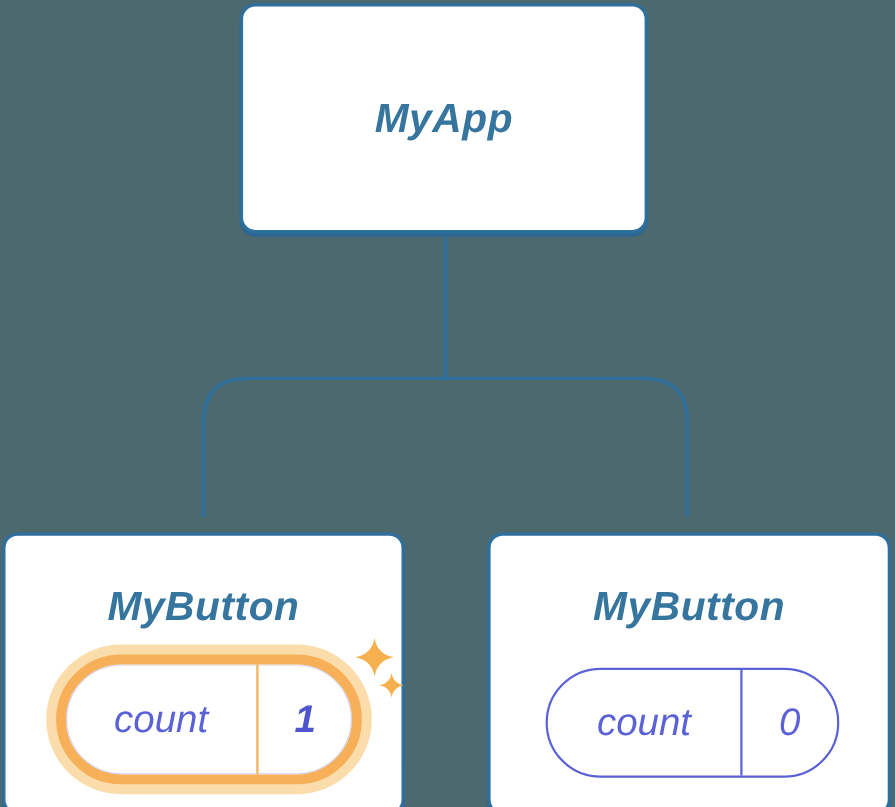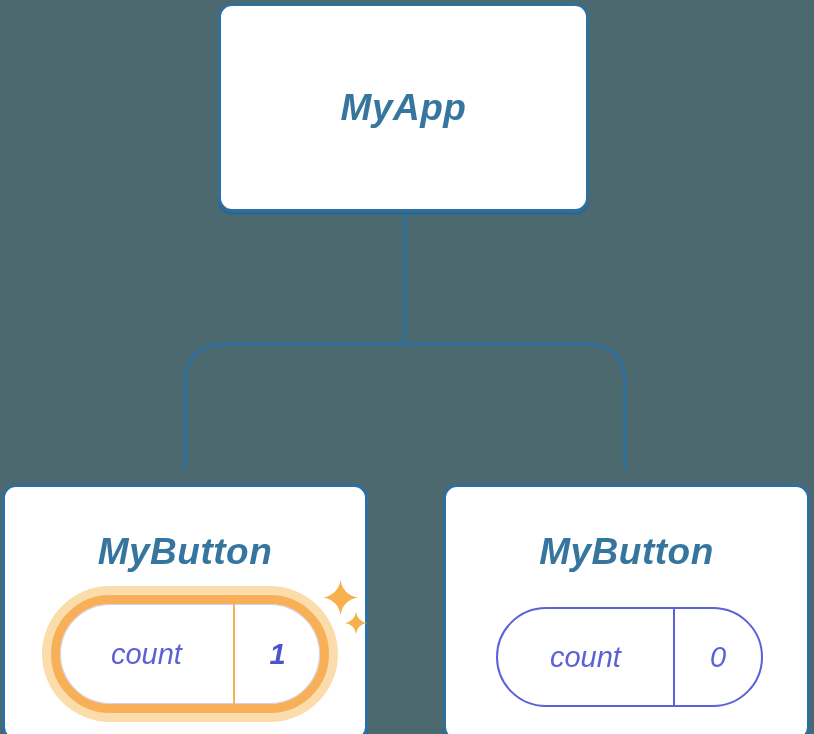--- a/index.html
+++ b/index.html
@@ -52,21 +52,21 @@
   }
   .pill {
     position: absolute;
     background: #ffffff;
     box-sizing: border-box;
     display: flex;
     align-items: stretch;
   }
   .pill-section {
     display: flex; align-items: center; justify-content: center;
-    font-size: 29px;
+    font-size: 35px;
     color: var(--state-indigo, #5b61d6);
   }
   .pill-section.name  { flex: 0 0 66.5%; }
   .pill-section.value { flex: 1 1 auto; }
   .pill-section.value.bold { font-weight: 700; color: var(--state-value-bold, #4e54cc); }
   .pill.highlighted {
     left: 46px; top: 108px;
     width: 278px; height: 118px;
     border: 9px solid var(--highlight-ring, #f7b057);
     border-radius: 60px;

